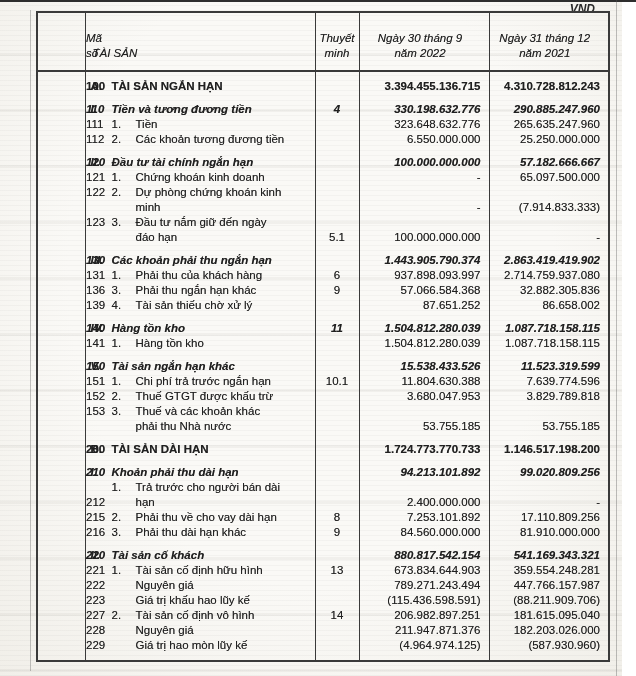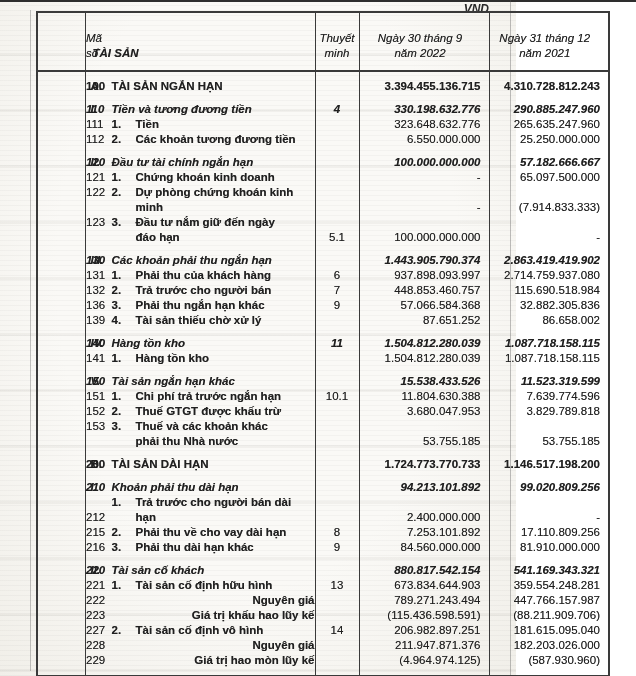--- a/index.html
+++ b/index.html
@@ -1,21 +1,21 @@
 <!DOCTYPE html>
 <html><head>
 <meta charset="utf-8">
 <style>
   html, body { margin: 0; padding: 0; }
   body {
     width: 636px; height: 676px; overflow: hidden;
     font-family: "Liberation Sans", sans-serif;
   }
   .sheet {
-    position: relative; width: 516px; height: 676px;
+    position: relative; width: 622px; height: 676px;
     color: #222;
     background:
       repeating-linear-gradient(180deg, rgba(110,110,110,0.05) 0px, rgba(110,110,110,0.05) 1px, rgba(0,0,0,0) 1px, rgba(0,0,0,0) 5px),
       repeating-linear-gradient(180deg, rgba(0,0,0,0) 0px, rgba(0,0,0,0) 53px, rgba(120,115,105,0.07) 53px, rgba(120,115,105,0.07) 56px),
       radial-gradient(ellipse at 50% 40%, #faf9f6 55%, #f1efe9 100%);
   }
   .top-rule { position: absolute; left: 0; top: 0; width: 636px; height: 2px; background: #2e2e2e; }
   .vnd {
     position: absolute; top: 2px; right: 27px;
     font-size: 12px; font-style: italic; font-weight: bold; color: #2a2a2a;
@@ -33,21 +33,21 @@
   table.bs col.c-assets { width: 230px; }
   table.bs col.c-note { width: 44px; }
   table.bs col.c-v1 { width: 130px; }
   table.bs col.c-v2 { width: 120px; }
 
   table.bs, table.bs th, table.bs td { border-color: #3a3a3a; }
   table.bs { border: 2px solid #3a3a3a; }
   th, td { padding: 0; margin: 0; }
   thead th { border-bottom: 2px solid #3a3a3a; height: 48px; vertical-align: bottom; font-weight: normal; font-style: italic; }
   th.code, td.code { border-right: 1.5px solid #3a3a3a; padding-left: 48px; }
-  th.assets, td.assets { border-right: 1.5px solid #3a3a3a; font-weight: bold; }
+  th.assets, td.assets { border-right: 1.5px solid #3a3a3a; }
   th.note, td.note { border-right: 1.5px solid #3a3a3a; }
   th.v1, td.v1 { border-right: 1.5px solid #3a3a3a; }
 
   thead th .hline { padding-bottom: 0; }
   th.code { text-align: center; padding-bottom: 9px; }
   th.assets { text-align: left; padding-left: 7px; padding-bottom: 9px; }
   th.note { text-align: center; padding-bottom: 9px; }
   th.v1, th.v2 { text-align: center; padding-right: 8px; padding-bottom: 9px; }
 
   tbody td { vertical-align: top; }
@@ -59,21 +59,21 @@
 
   td.code { text-align: center; }
   td.note { text-align: center; }
   td.v1, td.v2 { text-align: right; padding-right: 8px; white-space: nowrap; }
 
   td.assets .line { position: relative; }
   tr.lv0 td.assets .line { padding-left: 26px; }
   tr.lv0 td.assets .pfx { position: absolute; left: 5px; }
   tr.lv1 td.assets .line { padding-left: 50px; }
   tr.lv1 td.assets .pfx { position: absolute; left: 26px; }
-  tr.lv2 td.assets .line { padding-left: 50px; text-align: right; }
+  tr.lv2 td.assets .line { padding-left: 50px; }
 
   tr.bold { font-weight: bold; }
   tr.bolditalic { font-weight: bold; font-style: italic; }
   tr.val-italic td.v1, tr.val-italic td.v2 { }
 </style>
 </head>
 <body>
 
 <div class="sheet">
   <div class="top-rule"></div>
@@ -198,29 +198,20 @@
         <tr class="lv1">
           <td class="code">131</td>
           <td class="assets">
             <div class="line"><span class="pfx">1.</span><span>Phải thu của khách hàng</span></div>
           </td>
           <td class="note">6</td>
           <td class="v1">937.898.093.997</td>
           <td class="v2">2.714.759.937.080</td>
         </tr>
         <tr class="lv1">
-          <td class="code">132</td>
-          <td class="assets">
-            <div class="line"><span class="pfx">2.</span><span>Trả trước cho người bán</span></div>
-          </td>
-          <td class="note">7</td>
-          <td class="v1">448.853.460.757</td>
-          <td class="v2">115.690.518.984</td>
-        </tr>
-        <tr class="lv1">
           <td class="code">136</td>
           <td class="assets">
             <div class="line"><span class="pfx">3.</span><span>Phải thu ngắn hạn khác</span></div>
           </td>
           <td class="note">9</td>
           <td class="v1">57.066.584.368</td>
           <td class="v2">32.882.305.836</td>
         </tr>
         <tr class="lv1">
           <td class="code">139</td>

